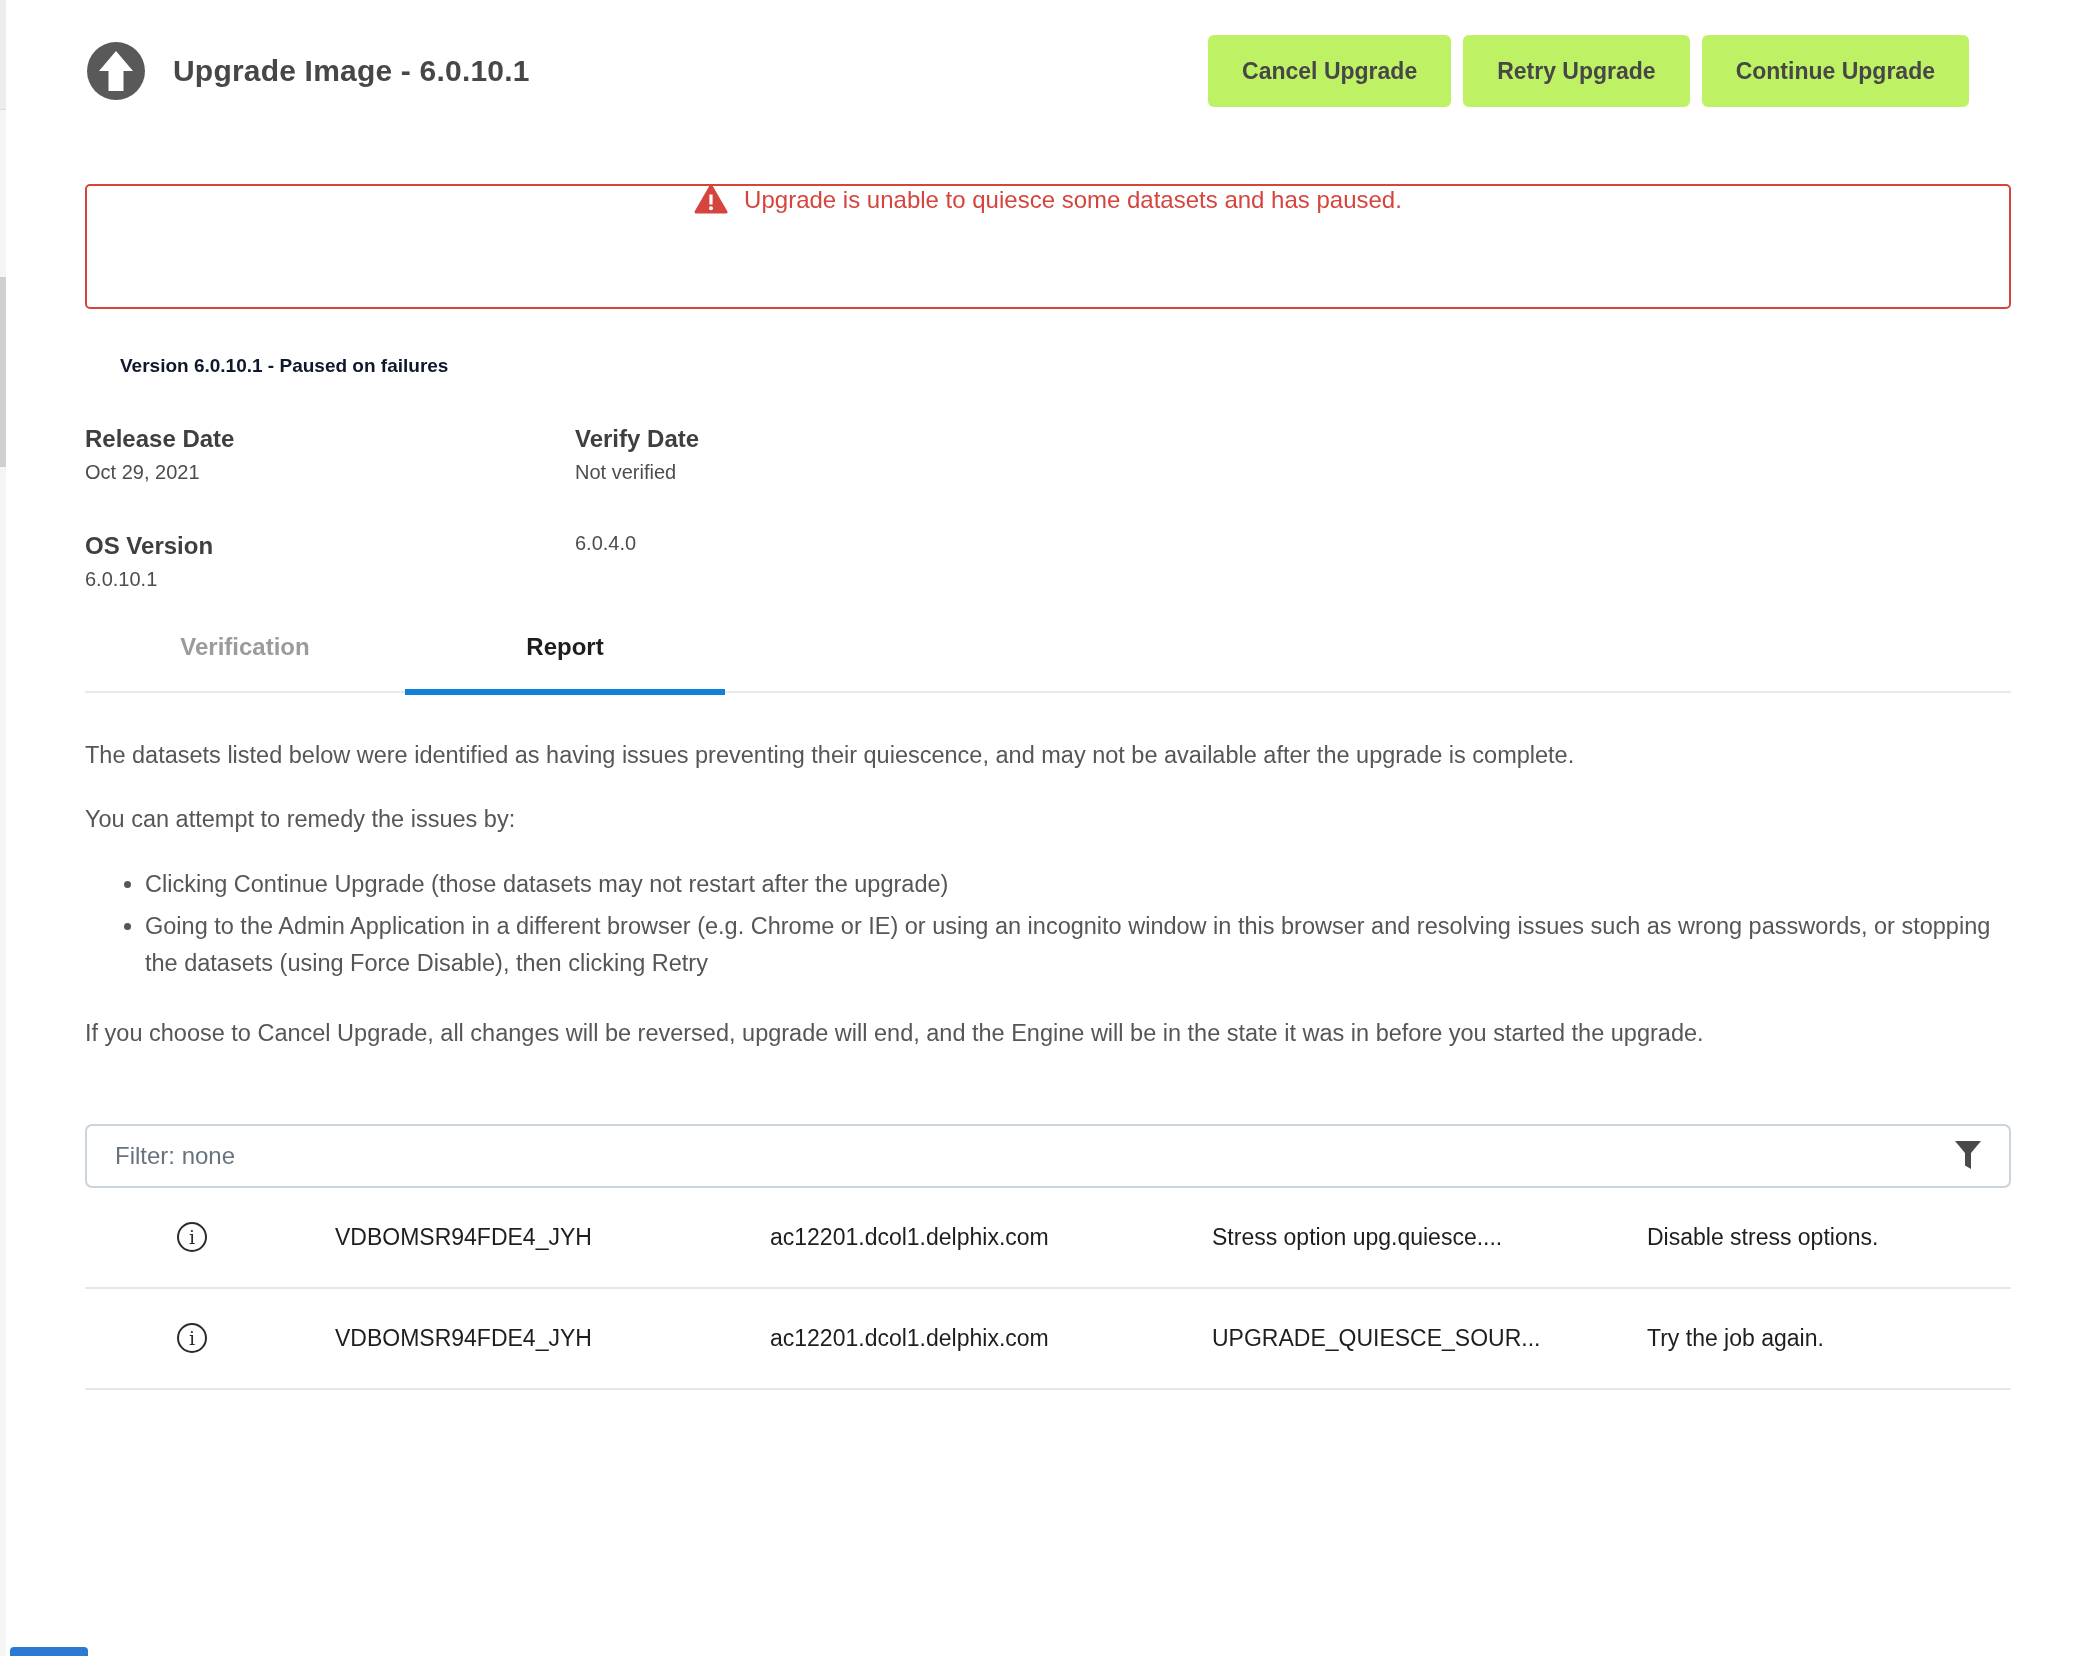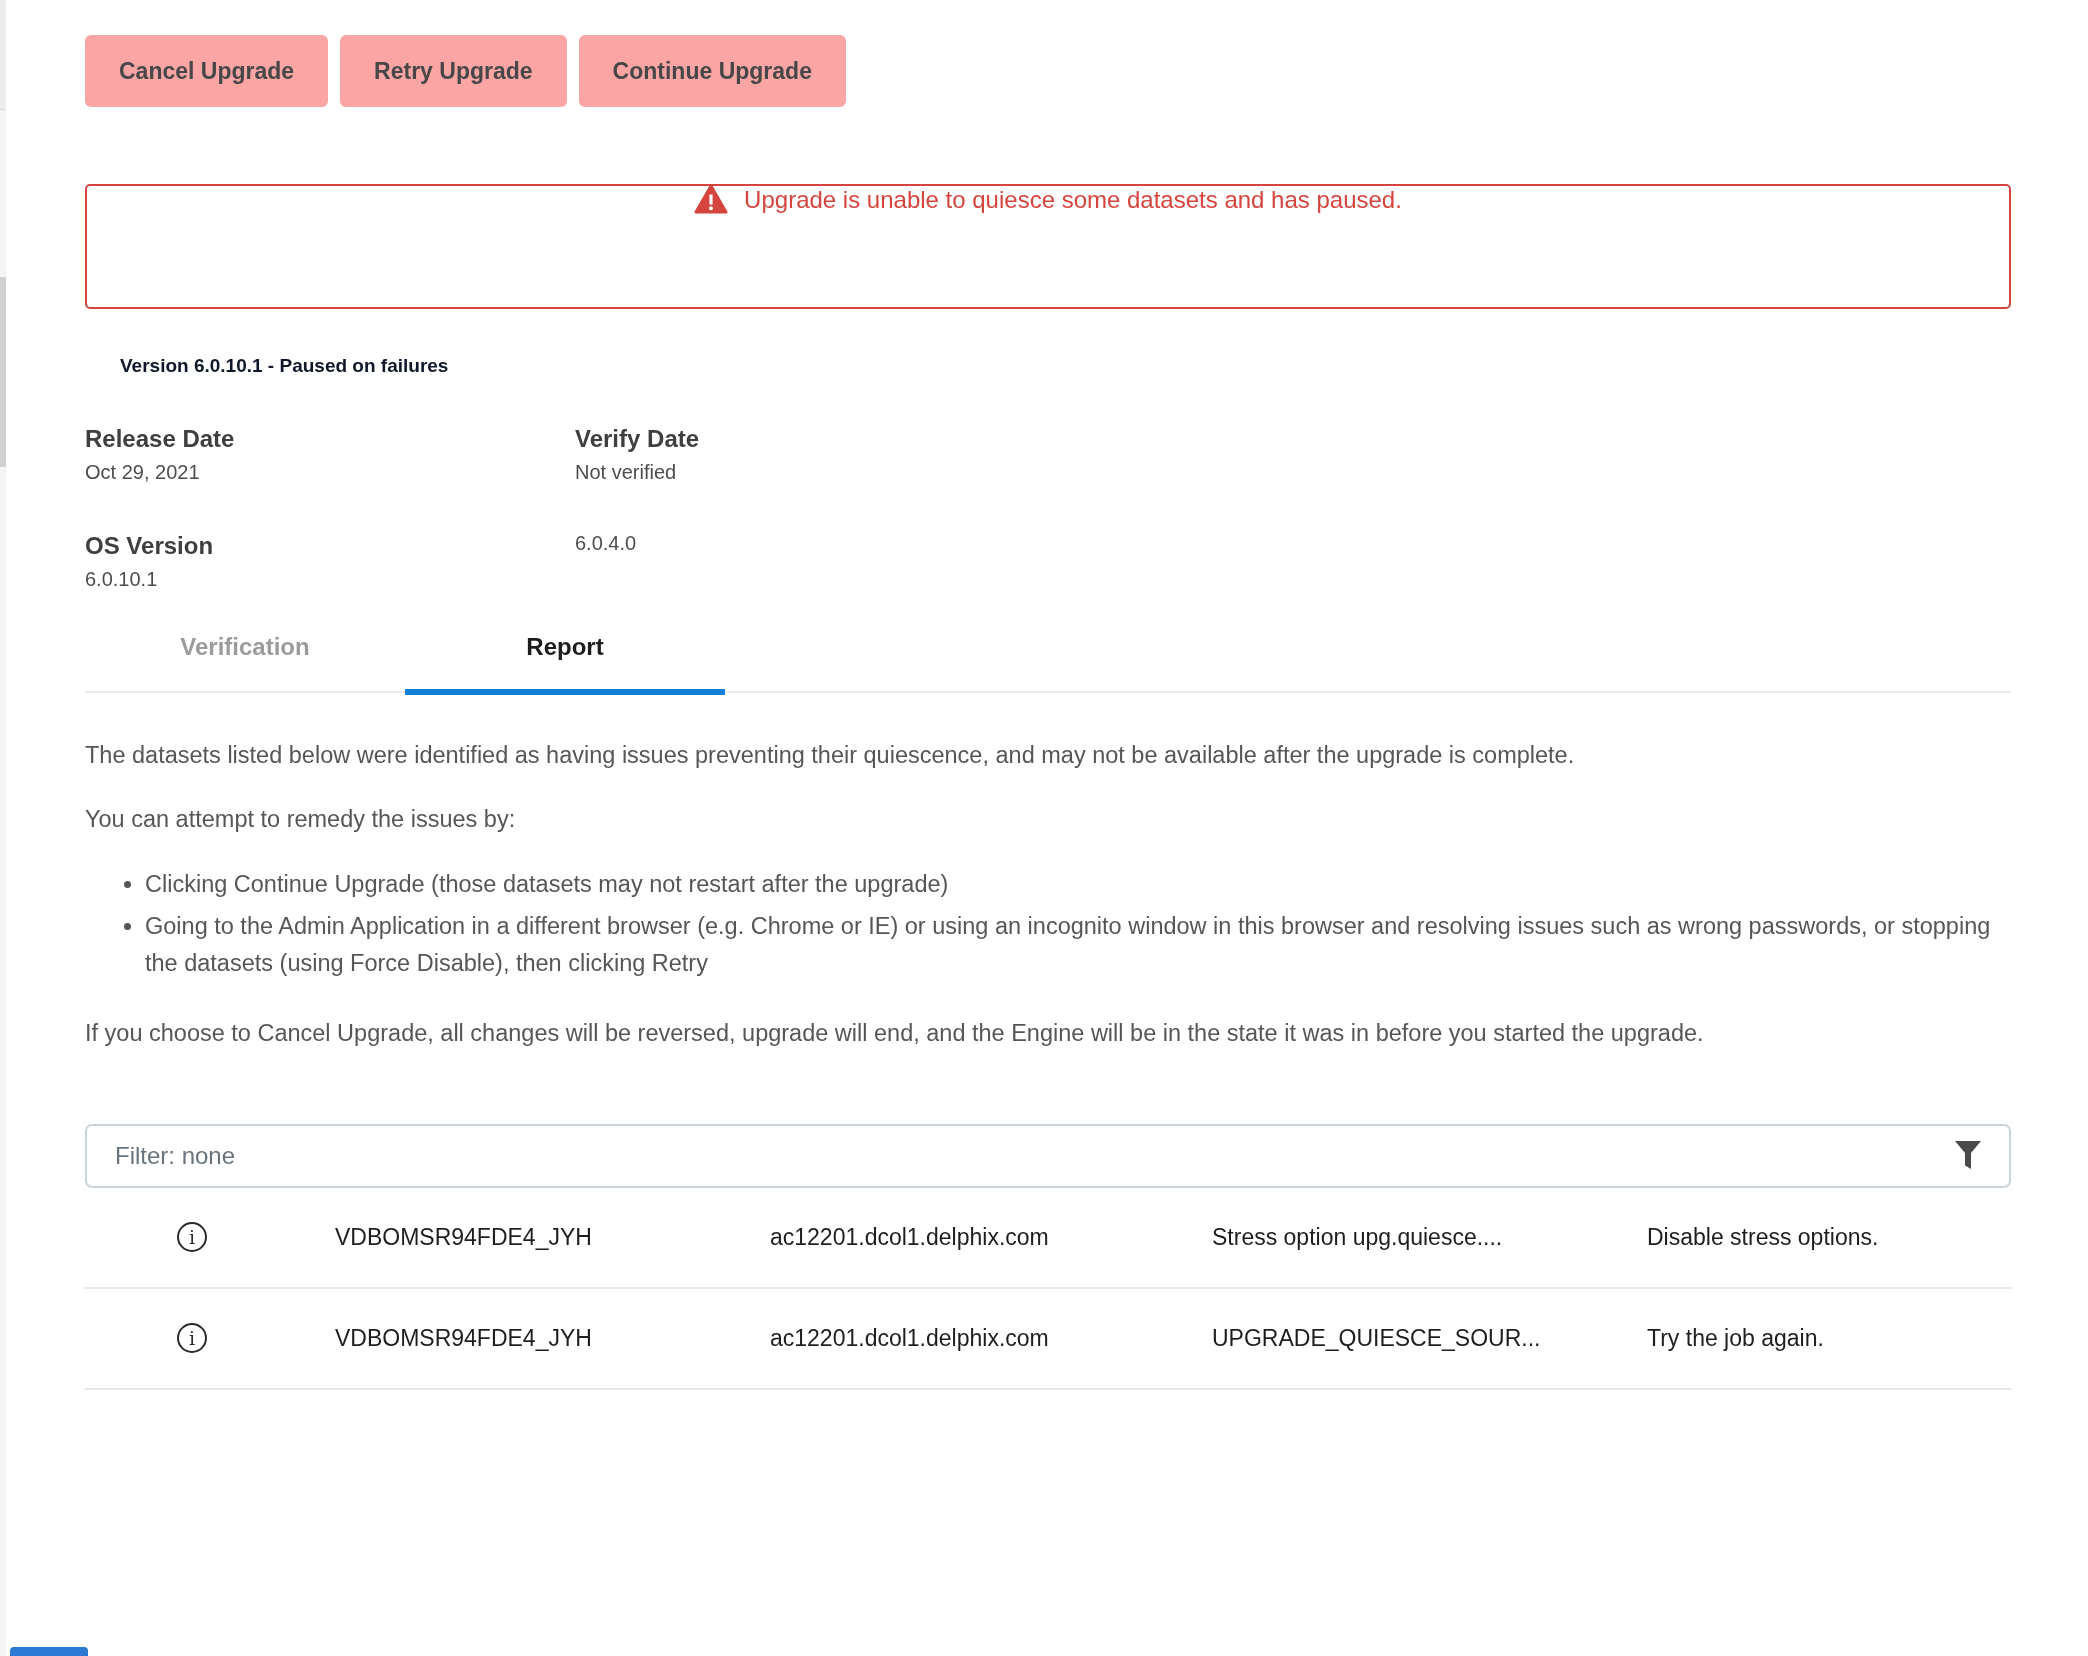--- a/index.html
+++ b/index.html
@@ -32,21 +32,21 @@
     display: flex; justify-content: space-between; align-items: center;
     padding: 35px 119px 0 79px;
   }
   .header-left { display: flex; align-items: center; gap: 26px; }
   .upgrade-icon { width: 62px; height: 62px; display: inline-block; }
   .title { font-size: 30px; font-weight: bold; color: #474747; letter-spacing: 0.2px; }
   .header-buttons { display: flex; gap: 12px; }
   .btn {
     font-family: "Liberation Sans", sans-serif;
     font-size: 23px; font-weight: 600; color: #474747;
-    background: #fca5a5; border: none; border-radius: 6px;
+    background: #bef264; border: none; border-radius: 6px;
     padding: 0 34px; height: 72px; cursor: pointer;
   }
 
   
   .alert {
     margin: 77px 77px 0 79px;
     height: 125px;
     border: 2px solid #d5443d; border-radius: 5px;
     display: flex; align-items: flex-start; justify-content: center; gap: 16px;
   }
@@ -125,20 +125,29 @@
 <body>
 
 <div class="scroll-strip">
   <div class="top-seg"></div>
   <div class="scroll-thumb"></div>
 </div>
 
 <div class="dialog">
 
   <div class="header">
+    <div class="header-left">
+      <span class="upgrade-icon">
+        <svg width="62" height="62" viewBox="0 0 62 62">
+          <circle cx="31" cy="31" r="29" fill="#595959"></circle>
+          <path d="M31 11 L48 31 H38.5 V51 H23.5 V31 H14 Z" fill="#ffffff"></path>
+        </svg>
+      </span>
+      <h1 class="title">Upgrade Image - 6.0.10.1</h1>
+    </div>
     <div class="header-buttons">
       <button class="btn">Cancel Upgrade</button>
       <button class="btn">Retry Upgrade</button>
       <button class="btn">Continue Upgrade</button>
     </div>
   </div>
 
   <div class="alert">
     <span class="warn-icon">
       <svg width="34" height="31" viewBox="0 0 34 31">

